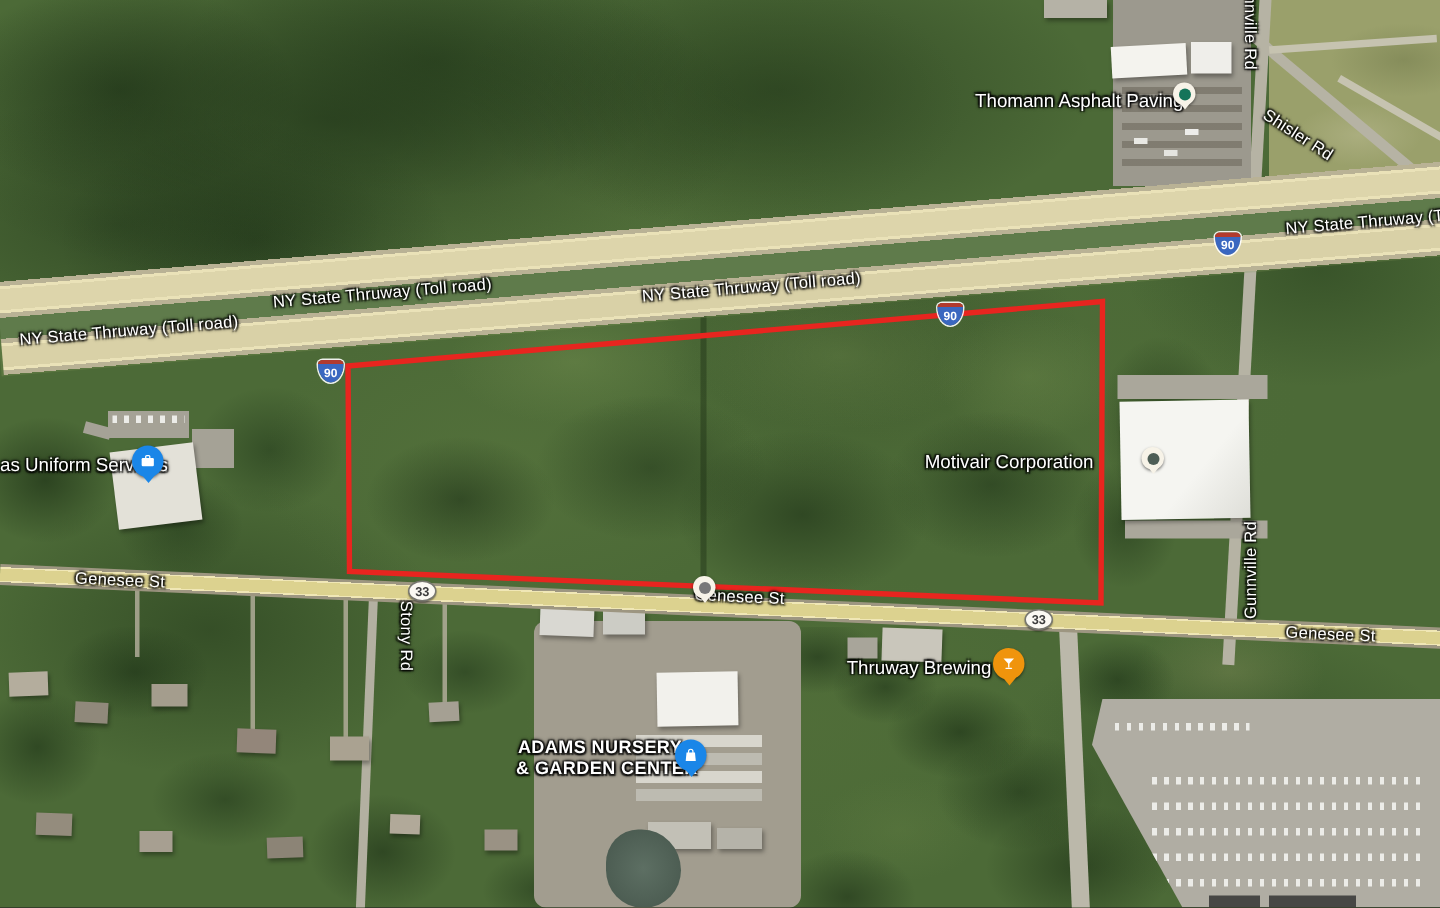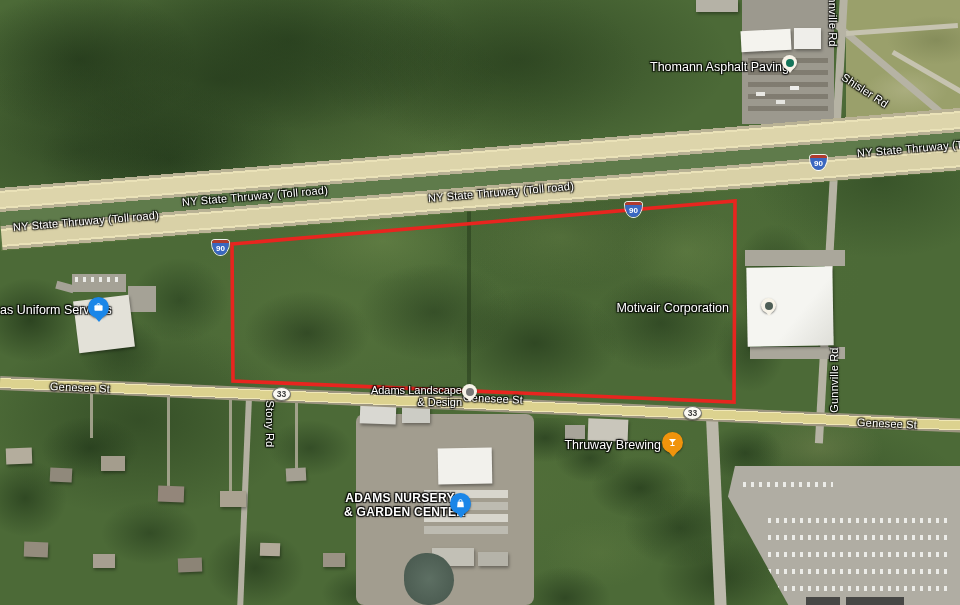--- a/index.html
+++ b/index.html
@@ -211,24 +211,20 @@
   <div class="lbl" style="left:463px;top:391px;transform:rotate(2.6deg);transform-origin:0 50%;">Genesee St</div>
   <div class="lbl" style="left:857px;top:416px;transform:rotate(2.6deg);transform-origin:0 50%;">Genesee St</div>
   <div class="lbl" style="left:843px;top:70px;transform:rotate(33deg);transform-origin:0 50%;">Shisler Rd</div>
   <div class="lbl" style="left:791px;top:8px;width:84px;text-align:center;transform:rotate(90deg);">Gunnville Rd</div>
   <div class="lbl" style="left:792px;top:374px;width:84px;text-align:center;transform:rotate(-90deg);">Gunnville Rd</div>
   <div class="lbl" style="left:242px;top:418px;width:56px;text-align:center;transform:rotate(90deg);">Stony Rd</div>
 
   <div class="poi" style="left:650px;top:60px;width:128px;text-align:right;">Thomann Asphalt Paving</div>
   <div class="poi" style="left:0;top:303px;">as Uniform Services</div>
   <div class="poi" style="left:609px;top:301px;width:120px;text-align:right;">Motivair Corporation</div>
-  <div class="poi" style="left:342px;top:385px;width:120px;text-align:right;font-size:11px;line-height:11.5px;">
-    <span style="position:static;display:block;">Adams Landscape</span>
-    <span style="position:static;display:block;">&amp; Design</span>
-  </div>
   <div class="poi" style="left:541px;top:438px;width:120px;text-align:right;">Thruway Brewing</div>
   <div class="poi caps" style="left:344px;top:492px;width:112px;text-align:center;line-height:13.5px;">
     <span style="position:static;display:block;">ADAMS NURSERY</span>
     <span style="position:static;display:block;white-space:nowrap;">&amp; GARDEN CENTER</span>
   </div>
 
   <div class="pin-dot" style="left: 782px; top: 55px; --c: #15745a;"></div>
   <div class="pin-dot" style="left: 761px; top: 298px; --c: #4e5e56;"></div>
   <div class="pin-dot" style="left: 462px; top: 384px; --c: #787878;"></div>
   <div class="pin-big" style="left: 88px; top: 297px; --c: #1a86e8;">

